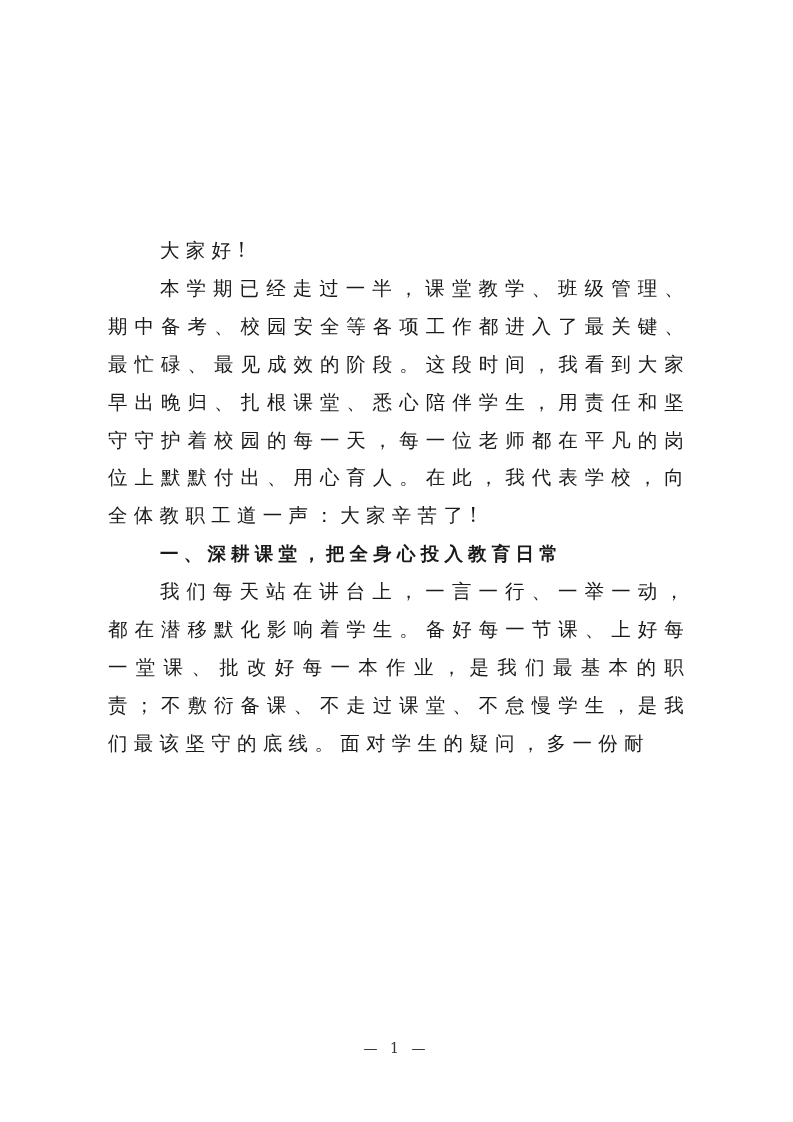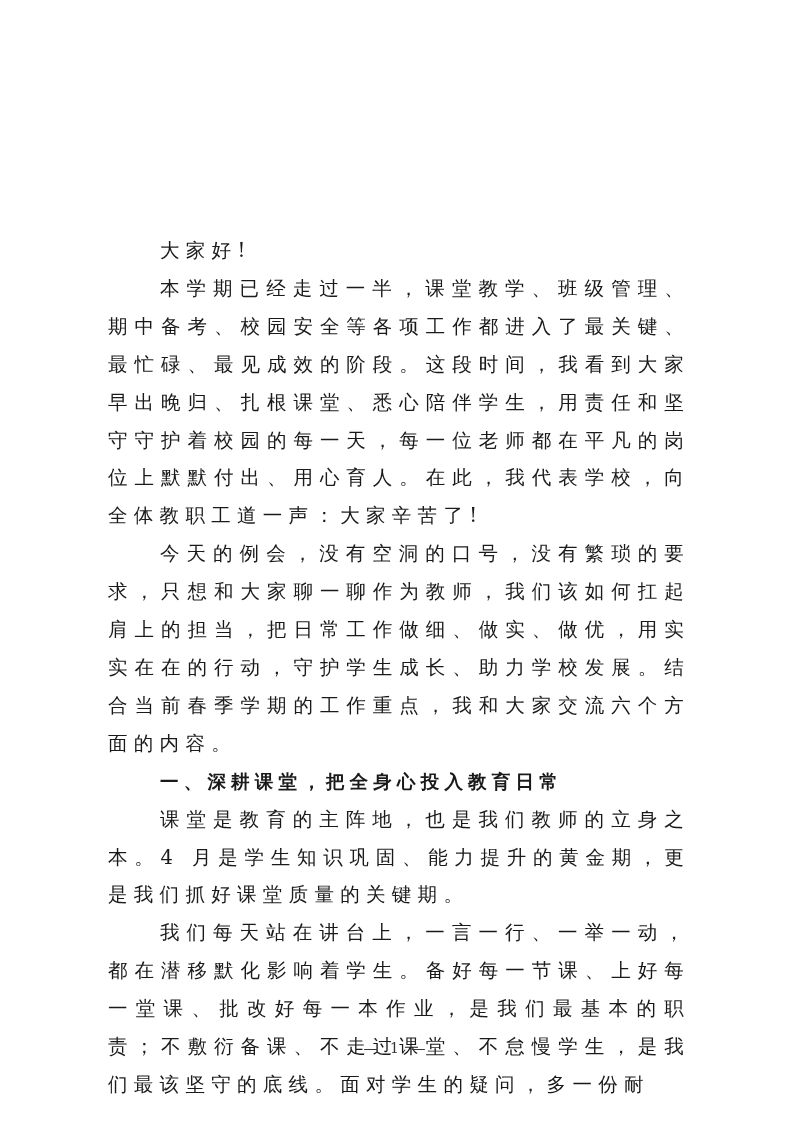--- a/index.html
+++ b/index.html
@@ -75,20 +75,18 @@
     }
   </style>
 </head>
 <body>
 
 <div class="page">
 
   <div class="body-text">
     <p class="indent">大家好!</p>
     <p class="indent">本学期已经走过一半，课堂教学、班级管理、期中备考、校园安全等各项工作都进入了最关键、最忙碌、最见成效的阶段。这段时间，我看到大家早出晚归、扎根课堂、悉心陪伴学生，用责任和坚守守护着校园的每一天，每一位老师都在平凡的岗位上默默付出、用心育人。在此，我代表学校，向全体教职工道一声：大家辛苦了!</p>
-    <p class="indent">今天的例会，没有空洞的口号，没有繁琐的要求，只想和大家聊一聊作为教师，我们该如何扛起肩上的担当，把日常工作做细、做实、做优，用实实在在的行动，守护学生成长、助力学校发展。结合当前春季学期的工作重点，我和大家交流六个方面的内容。</p>
     <p class="heading">一、深耕课堂，把全身心投入教育日常</p>
-    <p class="indent">课堂是教育的主阵地，也是我们教师的立身之本。4 月是学生知识巩固、能力提升的黄金期，更是我们抓好课堂质量的关键期。</p>
     <p class="indent">我们每天站在讲台上，一言一行、一举一动，都在潜移默化影响着学生。备好每一节课、上好每一堂课、批改好每一本作业，是我们最基本的职责；不敷衍备课、不走过课堂、不怠慢学生，是我们最该坚守的底线。面对学生的疑问，多一份耐</p>
   </div>
 
   <div class="page-number">— 1 —</div>
 </div>
 
 </body></html>

